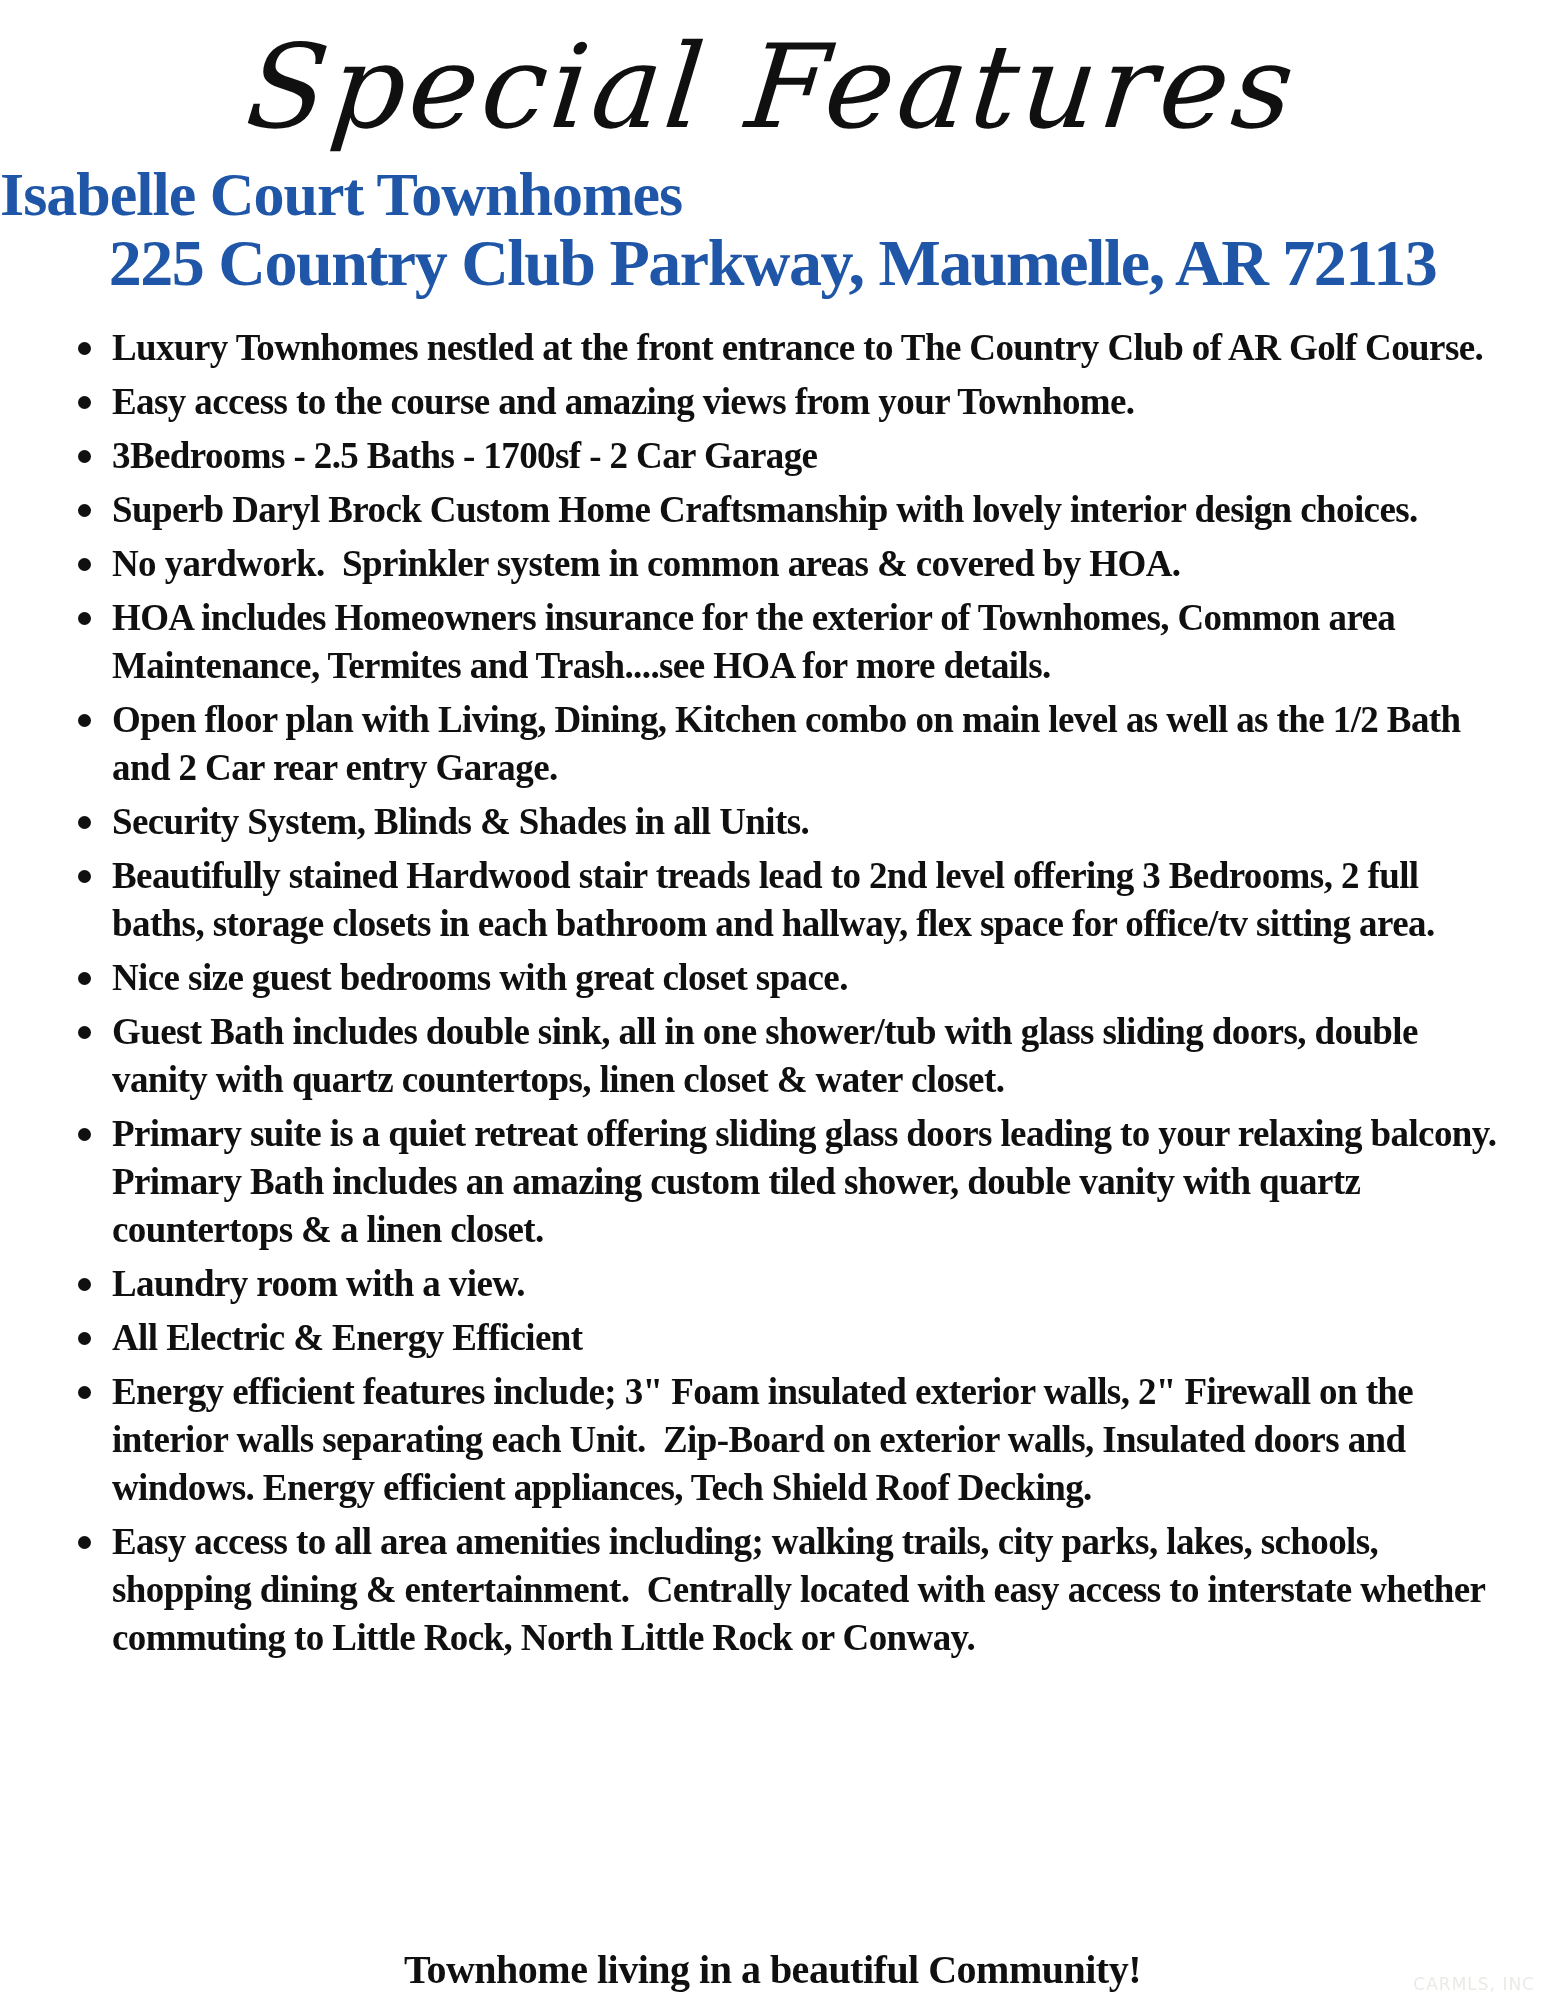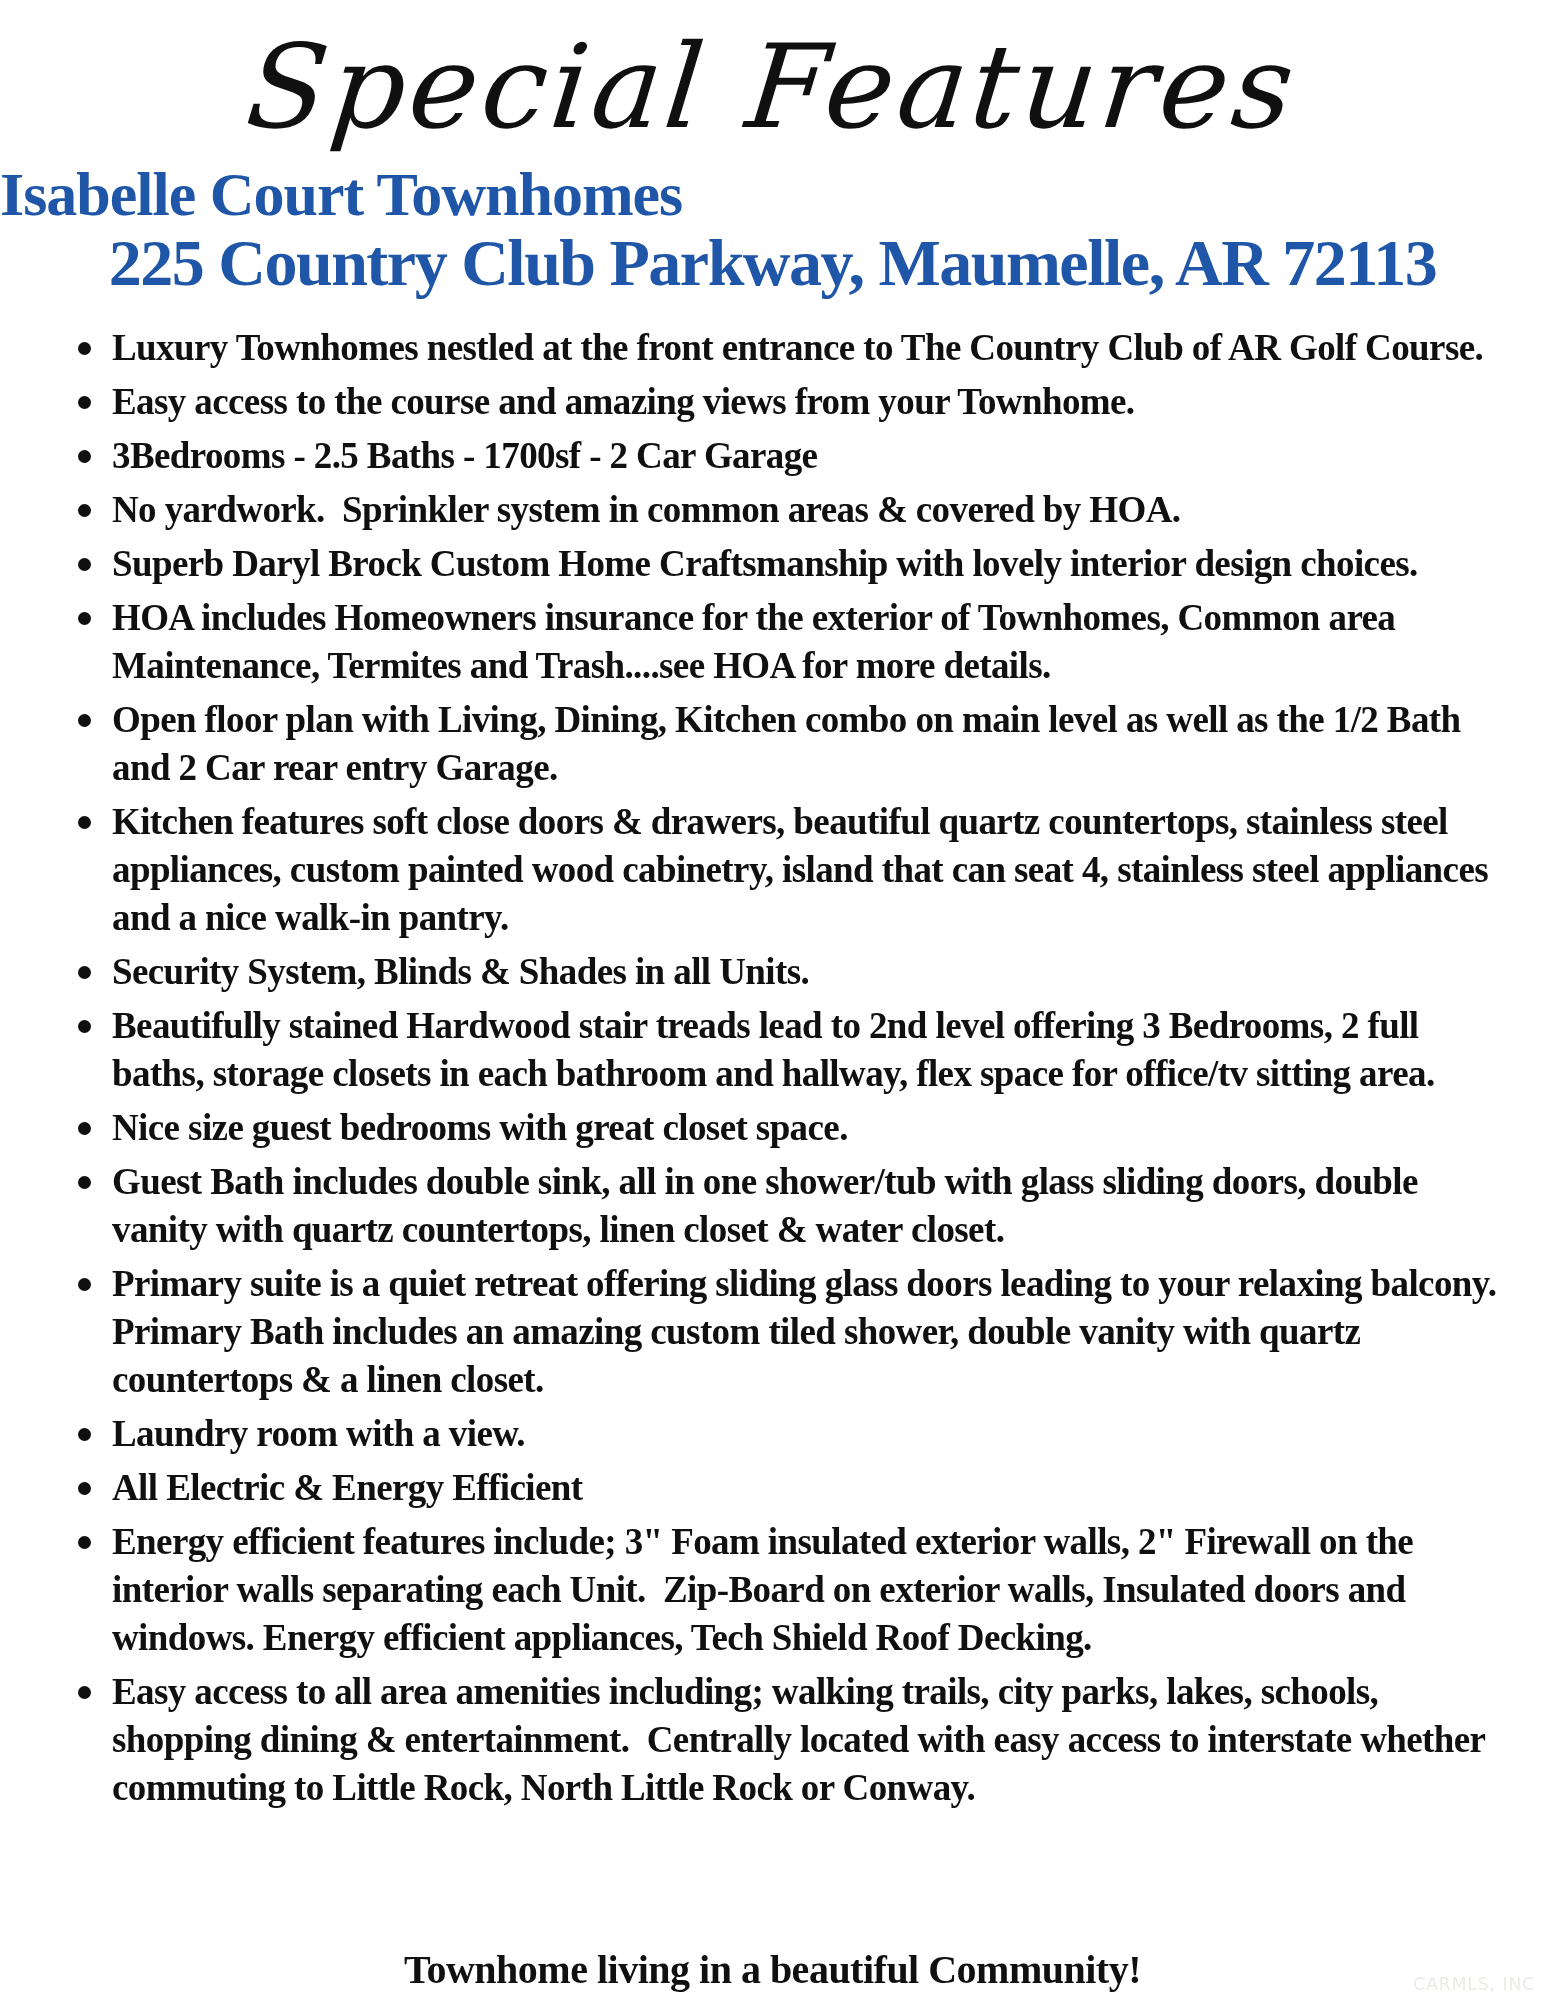--- a/index.html
+++ b/index.html
@@ -103,25 +103,24 @@
   <h1 class="script-title">Special Features</h1>
 
   <h2 class="main-title">Isabelle Court Townhomes</h2>
 
   <h2 class="address-line">225 Country Club Parkway, Maumelle, AR 72113</h2>
 
   <ul class="features">
       <li class="feature">Luxury Townhomes nestled at the front entrance to The Country Club of AR Golf Course.</li>
       <li class="feature">Easy access to the course and amazing views from your Townhome.</li>
       <li class="feature">3Bedrooms - 2.5 Baths - 1700sf - 2 Car Garage</li>
+      <li class="feature">Superb Daryl Brock Custom Home Craftsmanship with lovely interior design choices.</li>
       <li class="feature">No yardwork.  Sprinkler system in common areas &amp; covered by HOA.</li>
-      <li class="feature">Superb Daryl Brock Custom Home Craftsmanship with lovely interior design choices.</li>
       <li class="feature">HOA includes Homeowners insurance for the exterior of Townhomes, Common area Maintenance, Termites and Trash....see HOA for more details.</li>
       <li class="feature">Open floor plan with Living, Dining, Kitchen combo on main level as well as the 1/2 Bath and 2 Car rear entry Garage.</li>
-      <li class="feature">Kitchen features soft close doors &amp; drawers, beautiful quartz countertops, stainless steel appliances, custom painted wood cabinetry, island that can seat 4, stainless steel appliances and a nice walk-in pantry.</li>
       <li class="feature">Security System, Blinds &amp; Shades in all Units.</li>
       <li class="feature">Beautifully stained Hardwood stair treads lead to 2nd level offering 3 Bedrooms, 2 full baths, storage closets in each bathroom and hallway, flex space for office/tv sitting area.</li>
       <li class="feature">Nice size guest bedrooms with great closet space.</li>
       <li class="feature">Guest Bath includes double sink, all in one shower/tub with glass sliding doors, double vanity with quartz countertops, linen closet &amp; water closet.</li>
       <li class="feature">Primary suite is a quiet retreat offering sliding glass doors leading to your relaxing balcony. Primary Bath includes an amazing custom tiled shower, double vanity with quartz countertops &amp; a linen closet.</li>
       <li class="feature">Laundry room with a view.</li>
       <li class="feature">All Electric &amp; Energy Efficient</li>
       <li class="feature">Energy efficient features include; 3" Foam insulated exterior walls, 2" Firewall on the interior walls separating each Unit.  Zip-Board on exterior walls, Insulated doors and windows. Energy efficient appliances, Tech Shield Roof Decking.</li>
       <li class="feature">Easy access to all area amenities including; walking trails, city parks, lakes, schools, shopping dining &amp; entertainment.  Centrally located with easy access to interstate whether commuting to Little Rock, North Little Rock or Conway.</li>
     </ul>

